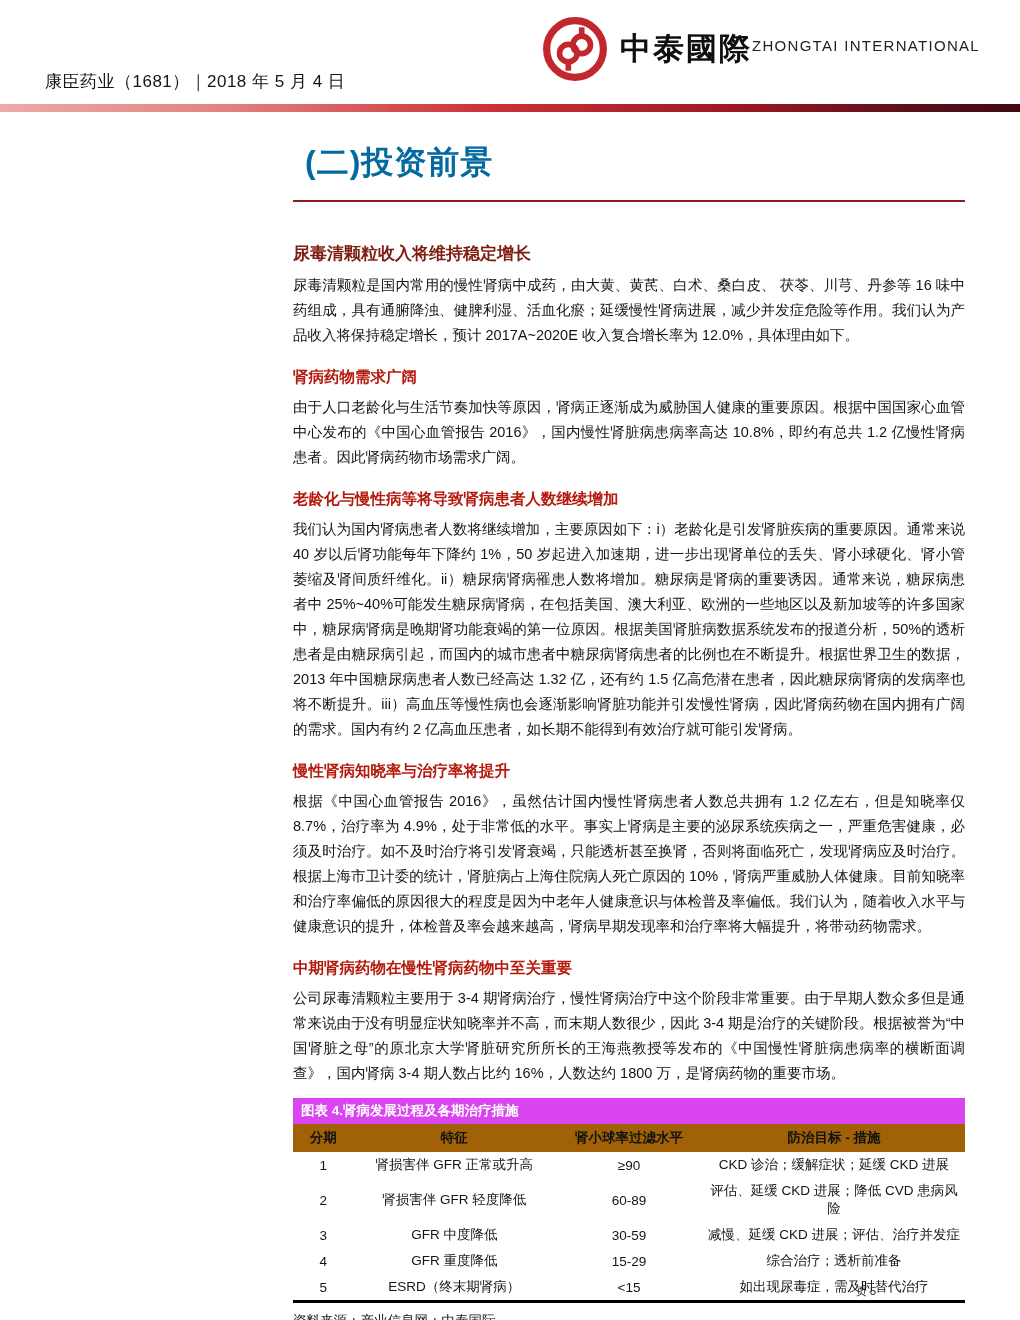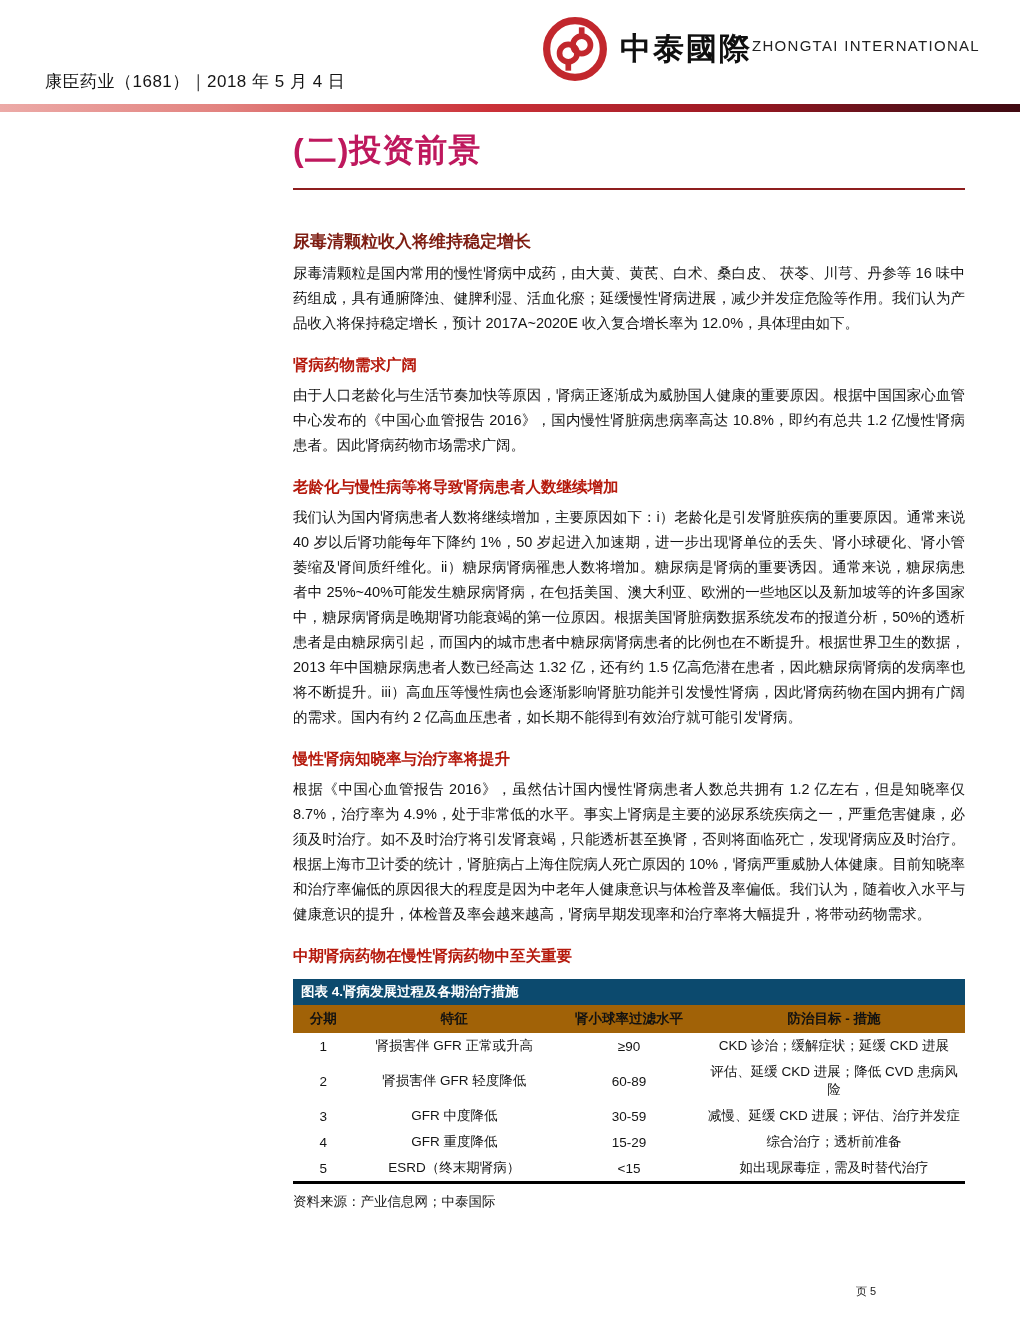--- a/index.html
+++ b/index.html
@@ -34,41 +34,41 @@
     background:linear-gradient(90deg,
       #ecaaa7 0%, #e2827f 22%, #cb3138 48%,
       #9c1822 72%, #571019 90%, #400a12 100%);
   }
 
   
   .content { position:absolute; left:293px; top:130px; width:672px; }
 
   .page-title {
     font-size:32px; line-height:40px; font-weight:bold;
-    color:#be185d; margin:0; letter-spacing:1px;
+    color:#0369a1; margin:12px; letter-spacing:1px;
   }
   .title-rule { height:0; border:none; border-top:2px solid #8e1e1e; margin:18px 0 0; }
 
   .h-major {
     font-size:17px; line-height:24px; font-weight:bold;
     color:#7e1d12; margin:40px 0 0;
   }
   .h-minor {
     font-size:15.5px; line-height:22px; font-weight:bold;
     color:#b5190c; margin:18px 0 0;
   }
   .body-p {
     font-size:14.5px; line-height:25px; color:#141414;
     text-align:justify; margin:7px 0 0;
   }
 
   
   .figure { margin-top:12px; }
   .fig-caption {
-    background:#0c4a6e; color:#ffffff; font-weight:bold;
+    background:#d946ef; color:#ffffff; font-weight:bold;
     font-size:13.5px; padding:4px 8px;
   }
   table.fig { width:100%; border-collapse:collapse; border-bottom:3px solid #000; }
   table.fig th {
     background:#a16207; font-size:13.5px; font-weight:bold;
     color:#111; padding:5px 2px; text-align:center;
   }
   table.fig td {
     font-size:13.5px; color:#141414; padding:4px 2px; text-align:center;
     background:#ffffff;
@@ -113,20 +113,21 @@
   <h3 class="h-minor">肾病药物需求广阔</h3>
   <p class="body-p">由于人口老龄化与生活节奏加快等原因，肾病正逐渐成为威胁国人健康的重要原因。根据中国国家心血管中心发布的《中国心血管报告 2016》，国内慢性肾脏病患病率高达 10.8%，即约有总共 1.2 亿慢性肾病患者。因此肾病药物市场需求广阔。</p>
 
   <h3 class="h-minor">老龄化与慢性病等将导致肾病患者人数继续增加</h3>
   <p class="body-p">我们认为国内肾病患者人数将继续增加，主要原因如下：i）老龄化是引发肾脏疾病的重要原因。通常来说 40 岁以后肾功能每年下降约 1%，50 岁起进入加速期，进一步出现肾单位的丢失、肾小球硬化、肾小管萎缩及肾间质纤维化。ii）糖尿病肾病罹患人数将增加。糖尿病是肾病的重要诱因。通常来说，糖尿病患者中 25%~40%可能发生糖尿病肾病，在包括美国、澳大利亚、欧洲的一些地区以及新加坡等的许多国家中，糖尿病肾病是晚期肾功能衰竭的第一位原因。根据美国肾脏病数据系统发布的报道分析，50%的透析患者是由糖尿病引起，而国内的城市患者中糖尿病肾病患者的比例也在不断提升。根据世界卫生的数据，2013 年中国糖尿病患者人数已经高达 1.32 亿，还有约 1.5 亿高危潜在患者，因此糖尿病肾病的发病率也将不断提升。iii）高血压等慢性病也会逐渐影响肾脏功能并引发慢性肾病，因此肾病药物在国内拥有广阔的需求。国内有约 2 亿高血压患者，如长期不能得到有效治疗就可能引发肾病。</p>
 
   <h3 class="h-minor">慢性肾病知晓率与治疗率将提升</h3>
   <p class="body-p">根据《中国心血管报告 2016》，虽然估计国内慢性肾病患者人数总共拥有 1.2 亿左右，但是知晓率仅 8.7%，治疗率为 4.9%，处于非常低的水平。事实上肾病是主要的泌尿系统疾病之一，严重危害健康，必须及时治疗。如不及时治疗将引发肾衰竭，只能透析甚至换肾，否则将面临死亡，发现肾病应及时治疗。根据上海市卫计委的统计，肾脏病占上海住院病人死亡原因的 10%，肾病严重威胁人体健康。目前知晓率和治疗率偏低的原因很大的程度是因为中老年人健康意识与体检普及率偏低。我们认为，随着收入水平与健康意识的提升，体检普及率会越来越高，肾病早期发现率和治疗率将大幅提升，将带动药物需求。</p>
 
   <h3 class="h-minor">中期肾病药物在慢性肾病药物中至关重要</h3>
+  <p class="body-p">公司尿毒清颗粒主要用于 3-4 期肾病治疗，慢性肾病治疗中这个阶段非常重要。由于早期人数众多但是通常来说由于没有明显症状知晓率并不高，而末期人数很少，因此 3-4 期是治疗的关键阶段。根据被誉为“中国肾脏之母”的原北京大学肾脏研究所所长的王海燕教授等发布的《中国慢性肾脏病患病率的横断面调查》，国内肾病 3-4 期人数占比约 16%，人数达约 1800 万，是肾病药物的重要市场。</p>
 
   <div class="figure">
     <div class="fig-caption">图表 4.肾病发展过程及各期治疗措施</div>
     <table class="fig">
       <colgroup>
         <col style="width:9%">
           <col style="width:30%">
           <col style="width:22%">
           <col style="width:39%">
       </colgroup>

